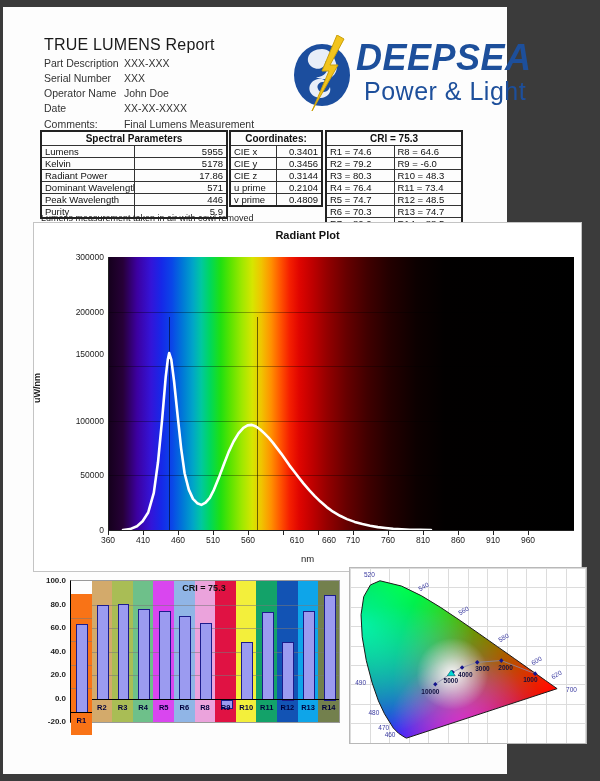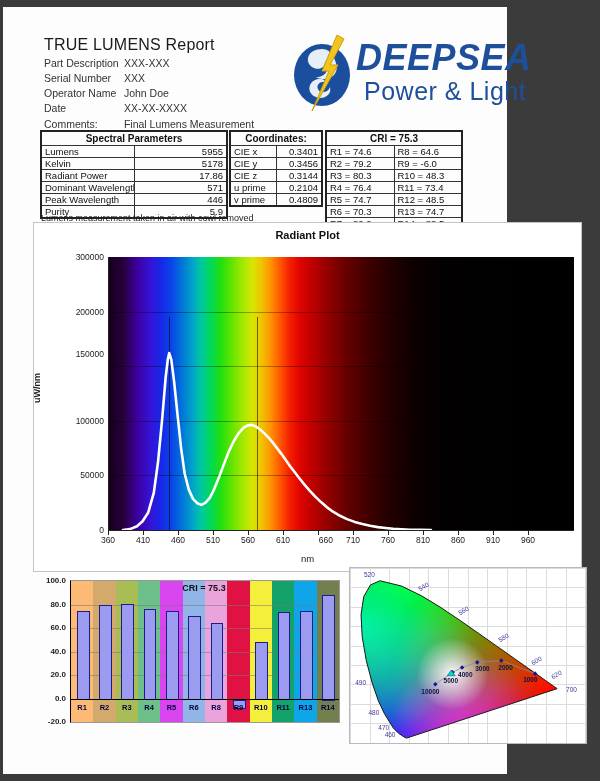--- a/index.html
+++ b/index.html
@@ -242,41 +242,41 @@
       <div class="r-xtick" style="left: 59px;">360</div>
       <div class="r-tickmark" style="left: 109px;"></div>
       <div class="r-xtick" style="left: 94px;">410</div>
       <div class="r-tickmark" style="left: 144px;"></div>
       <div class="r-xtick" style="left: 129px;">460</div>
       <div class="r-tickmark" style="left: 179px;"></div>
       <div class="r-xtick" style="left: 164px;">510</div>
       <div class="r-tickmark" style="left: 214px;"></div>
       <div class="r-xtick" style="left: 199px;">560</div>
       <div class="r-tickmark" style="left: 249px;"></div>
-      <div class="r-xtick" style="left: 234px;">610</div>
+      <div class="r-xtick" style="left: 240px; text-align: right;">610</div>
       <div class="r-tickmark" style="left: 284px;"></div>
-      <div class="r-xtick" style="left: 269px; text-align: right;">660</div>
+      <div class="r-xtick" style="left: 280px;">660</div>
       <div class="r-tickmark" style="left: 319px;"></div>
       <div class="r-xtick" style="left: 304px;">710</div>
       <div class="r-tickmark" style="left: 354px;"></div>
       <div class="r-xtick" style="left: 339px;">760</div>
       <div class="r-tickmark" style="left: 389px;"></div>
       <div class="r-xtick" style="left: 374px;">810</div>
       <div class="r-tickmark" style="left: 424px;"></div>
       <div class="r-xtick" style="left: 409px;">860</div>
       <div class="r-tickmark" style="left: 459px;"></div>
       <div class="r-xtick" style="left: 444px;">910</div>
       <div class="r-tickmark" style="left: 494px;"></div>
       <div class="r-xtick" style="left: 479px;">960</div>
     </div>
 
   <div class="abs bars">
     <div class="b-title">CRI = 75.3</div>
     <div class="b-plot">
-        <div class="b-col" style="background: #fdba74;">
+        <div class="b-col" style="background: #f97316; margin-top: 13px;">
           <div class="b-grid" style="top: 23.5px;"></div>
           <div class="b-grid" style="top: 47px;"></div>
           <div class="b-grid" style="top: 70.5px;"></div>
           <div class="b-grid" style="top: 94px;"></div>
           <div class="b-bar" style="background: rgb(155, 155, 240); border-color: rgb(28, 28, 140); top: 29.8px; height: 87.7px;"></div>
           <div class="b-zero" style="top: 117.5px;"></div>
           <div class="b-cat" style="top: 121.5px;">R1</div>
         </div>
         <div class="b-col" style="background: rgb(211, 170, 107);">
           <div class="b-grid" style="top: 23.5px;"></div>
@@ -351,20 +351,29 @@
           <div class="b-cat" style="top: 121.5px;">R10</div>
         </div>
         <div class="b-col" style="background: rgb(19, 162, 105);">
           <div class="b-grid" style="top: 23.5px;"></div>
           <div class="b-grid" style="top: 47px;"></div>
           <div class="b-grid" style="top: 70.5px;"></div>
           <div class="b-grid" style="top: 94px;"></div>
           <div class="b-bar" style="background: rgb(155, 155, 240); border-color: rgb(28, 28, 140); top: 31.3px; height: 86.2px;"></div>
           <div class="b-zero" style="top: 117.5px;"></div>
           <div class="b-cat" style="top: 121.5px;">R11</div>
+        </div>
+        <div class="b-col" style="background: rgb(18, 83, 180);">
+          <div class="b-grid" style="top: 23.5px;"></div>
+          <div class="b-grid" style="top: 47px;"></div>
+          <div class="b-grid" style="top: 70.5px;"></div>
+          <div class="b-grid" style="top: 94px;"></div>
+          <div class="b-bar" style="background: rgb(155, 155, 240); border-color: rgb(28, 28, 140); top: 60.5px; height: 57px;"></div>
+          <div class="b-zero" style="top: 117.5px;"></div>
+          <div class="b-cat" style="top: 121.5px;">R12</div>
         </div>
         <div class="b-col" style="background: #0ea5e9;">
           <div class="b-grid" style="top: 23.5px;"></div>
           <div class="b-grid" style="top: 47px;"></div>
           <div class="b-grid" style="top: 70.5px;"></div>
           <div class="b-grid" style="top: 94px;"></div>
           <div class="b-bar" style="background: rgb(155, 155, 240); border-color: rgb(28, 28, 140); top: 29.7px; height: 87.8px;"></div>
           <div class="b-zero" style="top: 117.5px;"></div>
           <div class="b-cat" style="top: 121.5px;">R13</div>
         </div>

